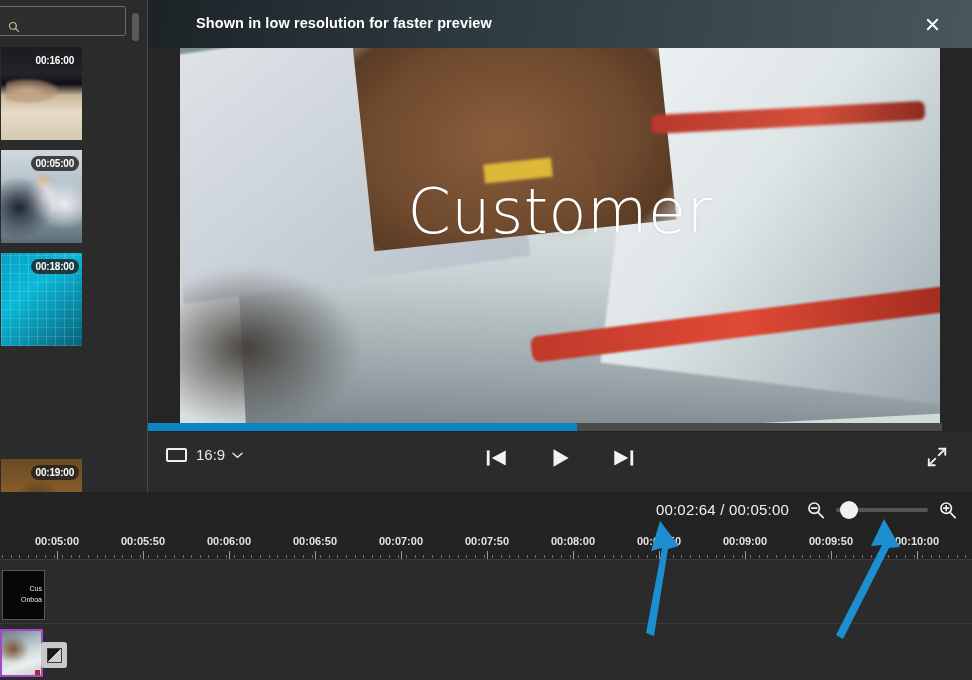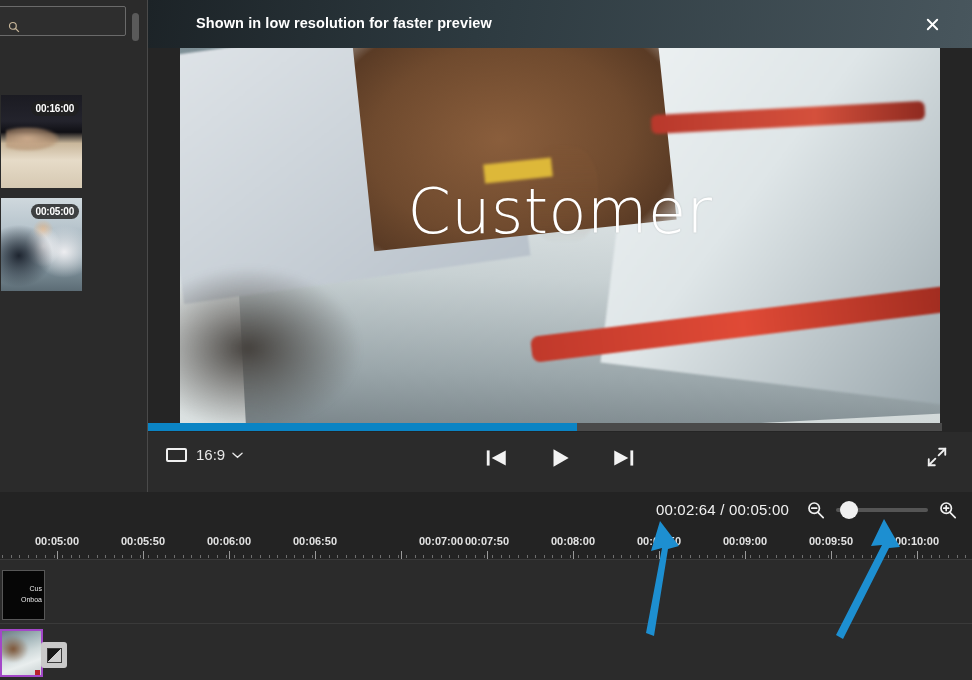--- a/index.html
+++ b/index.html
@@ -32,21 +32,21 @@
     padding: 0 8px 0 24px;
     outline: none;
     font-family: "Liberation Sans", sans-serif;
   }
   .search-icon {
     position: absolute; left: 68px; top: 13px;
     width: 12px; height: 12px; color: #c8b79a;
     pointer-events: none;
   }
   .thumb-list {
-    position: absolute; left: 0; top: 47px; width: 120px; height: 445px; margin-top: 48px;
+    position: absolute; left: 0; top: 47px; width: 120px; height: 445px;
   }
   .thumb {
     position: absolute; left: 1px; width: 81px; height: 93px;
     overflow: hidden;
   }
   .thumb-img { position: absolute; inset: 0; }
   .dur {
     position: absolute; right: 3px; top: 6px;
     background: rgba(32,32,32,.82);
     color: #fff; font-size: 10px; font-weight: bold;
@@ -300,20 +300,24 @@
 
     <div class="thumb-list">
       <div class="thumb" style="top:0px">
         <div class="thumb-img art1"></div>
         <span class="dur">00:16:00</span>
       </div>
       <div class="thumb" style="top:103px">
         <div class="thumb-img art2"></div>
         <span class="dur">00:05:00</span>
       </div>
+      <div class="thumb" style="top:206px">
+        <div class="thumb-img art3"></div>
+        <span class="dur">00:18:00</span>
+      </div>
       <div class="thumb" style="top:412px">
         <div class="thumb-img art5"></div>
         <span class="dur">00:19:00</span>
       </div>
     </div>
 
     <div class="lib-scrollbar"></div>
     <div class="lib-thumbbar"></div>
   </div>
 
@@ -418,21 +422,21 @@
 
   <div class="ruler" id="ruler">
       <div class="ruler-label" style="left: 57px;">00:05:00</div>
       <div class="tick-major" style="left: 57px;"></div>
       <div class="ruler-label" style="left: 143px;">00:05:50</div>
       <div class="tick-major" style="left: 143px;"></div>
       <div class="ruler-label" style="left: 229px;">00:06:00</div>
       <div class="tick-major" style="left: 229px;"></div>
       <div class="ruler-label" style="left: 315px;">00:06:50</div>
       <div class="tick-major" style="left: 315px;"></div>
-      <div class="ruler-label" style="left: 401px; margin-left: 40px;">00:07:00</div>
+      <div class="ruler-label" style="left: 401px;">00:07:00</div>
       <div class="tick-major" style="left: 401px;"></div>
       <div class="ruler-label" style="left: 487px;">00:07:50</div>
       <div class="tick-major" style="left: 487px;"></div>
       <div class="ruler-label" style="left: 573px;">00:08:00</div>
       <div class="tick-major" style="left: 573px;"></div>
       <div class="ruler-label" style="left: 659px;">00:08:50</div>
       <div class="tick-major" style="left: 659px;"></div>
       <div class="ruler-label" style="left: 745px;">00:09:00</div>
       <div class="tick-major" style="left: 745px;"></div>
       <div class="ruler-label" style="left: 831px;">00:09:50</div>

